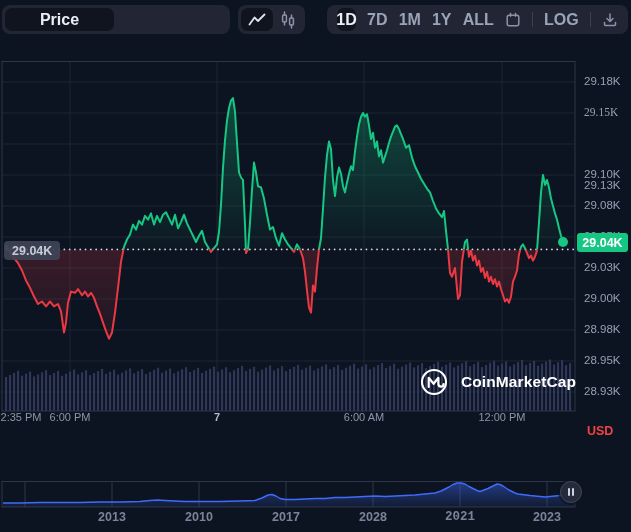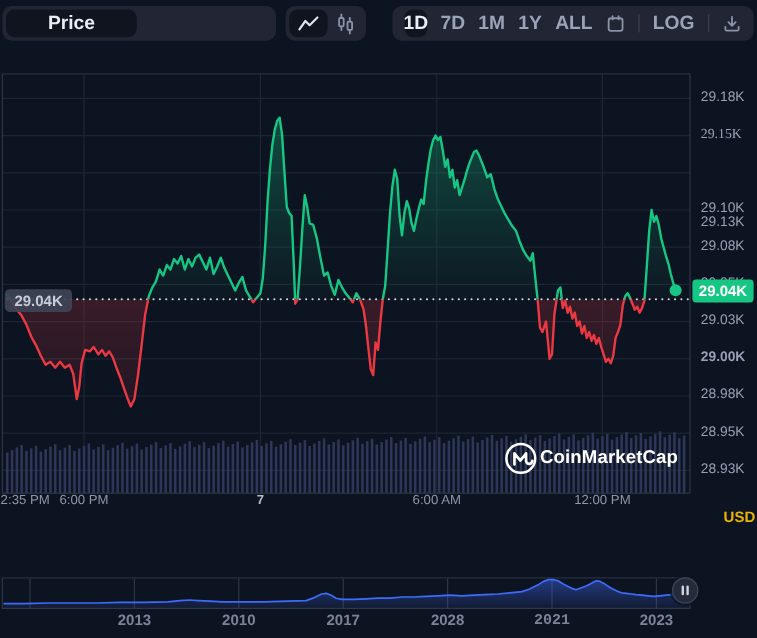--- a/index.html
+++ b/index.html
@@ -20,27 +20,27 @@
   .type-group .flat { flex:1; height:23px; }
   .range-group { left:327px; width:301px; padding:3px 10px; justify-content:space-between; }
   .range-group .pill { width:19px; height:23px; }
   .vdiv { width:1px; height:15px; background:#3a4053; }
   
   #main-chart { position:absolute; left:0; top:61px; }
   #nav-chart  { position:absolute; left:0; top:481px; }
   .ylabel { position:absolute; left:584px; font-size:11.5px; color:#97a0b4; }
   .xlabel { position:absolute; top:411px; transform:translateX(-50%); font-size:11px; color:#8d96aa; white-space:nowrap; }
   .xlabel.bold { font-weight:700; color:#b3bbcc; }
-  .usd { position:absolute; left:603px; top:424px; font-weight:700; font-size:12.5px; color:#eab308; }
+  .usd { position:absolute; left:587px; top:424px; font-weight:700; font-size:12.5px; color:#ef4444; }
   .year { position:absolute; top:510px; transform:translateX(-50%); font-size:12.5px; font-weight:700; color:#7b8398; }
   .badge { position:absolute; font-weight:700; font-size:12.5px; display:flex; align-items:center;
            justify-content:center; border-radius:4px; z-index:5; }
   .open-badge { left:4px; top:241px; height:19px; padding:0 8px; background:rgba(62,68,86,.92); color:#c6ccd9; }
   .current-badge { left:577px; top:233px; width:51px; height:19px; background:#16c784; color:#ffffff; border-radius:3px; }
-  .watermark { position:absolute; left:420px; top:368px; display:flex; align-items:center; gap:2px;
+  .watermark { position:absolute; left:420px; top:368px; display:flex; align-items:center; gap:13px;
                color:#fff; font-weight:700; font-size:15.5px; z-index:4; letter-spacing:.1px; }
   .nav-handle { position:absolute; left:560px; top:481px; width:22px; height:22px; border-radius:50%;
                 background:#262b3b; border:1px solid #404659; box-sizing:border-box; z-index:6;
                 display:flex; align-items:center; justify-content:center; gap:2.5px; cursor:ew-resize;
                 box-shadow:0 0 0 2px rgba(13,20,33,.65); }
   .nav-handle .bar { width:2px; height:8px; background:#cdd4e2; border-radius:1px; }
 </style>
 </head>
 <body>
 
@@ -282,21 +282,21 @@
     </svg>
 
   <div id="y-axis">
       <div class="ylabel" style="top: 75px;">29.18K</div>
       <div class="ylabel" style="top: 106px; font-family: Liberation Serif, serif;">29.15K</div>
       <div class="ylabel" style="top: 154px; margin-top: 25px;">29.13K</div>
       <div class="ylabel" style="top: 168px;">29.10K</div>
       <div class="ylabel" style="top: 199px;">29.08K</div>
       <div class="ylabel" style="top: 230px;">29.05K</div>
       <div class="ylabel" style="top: 261px;">29.03K</div>
-      <div class="ylabel" style="top: 292px; font-weight: bold;">29.00K</div>
+      <div class="ylabel" style="top: 292px;">29.00K</div>
       <div class="ylabel" style="top: 323px;">28.98K</div>
       <div class="ylabel" style="top: 354px;">28.95K</div>
       <div class="ylabel" style="top: 385px;">28.93K</div>
     </div>
   <div id="x-axis">
       <div class="xlabel" style="left: 21px;">2:35 PM</div>
       <div class="xlabel" style="left: 70px;">6:00 PM</div>
       <div class="xlabel bold" style="left: 217px;">7</div>
       <div class="xlabel" style="left: 364px;">6:00 AM</div>
       <div class="xlabel" style="left: 502px;">12:00 PM</div>

